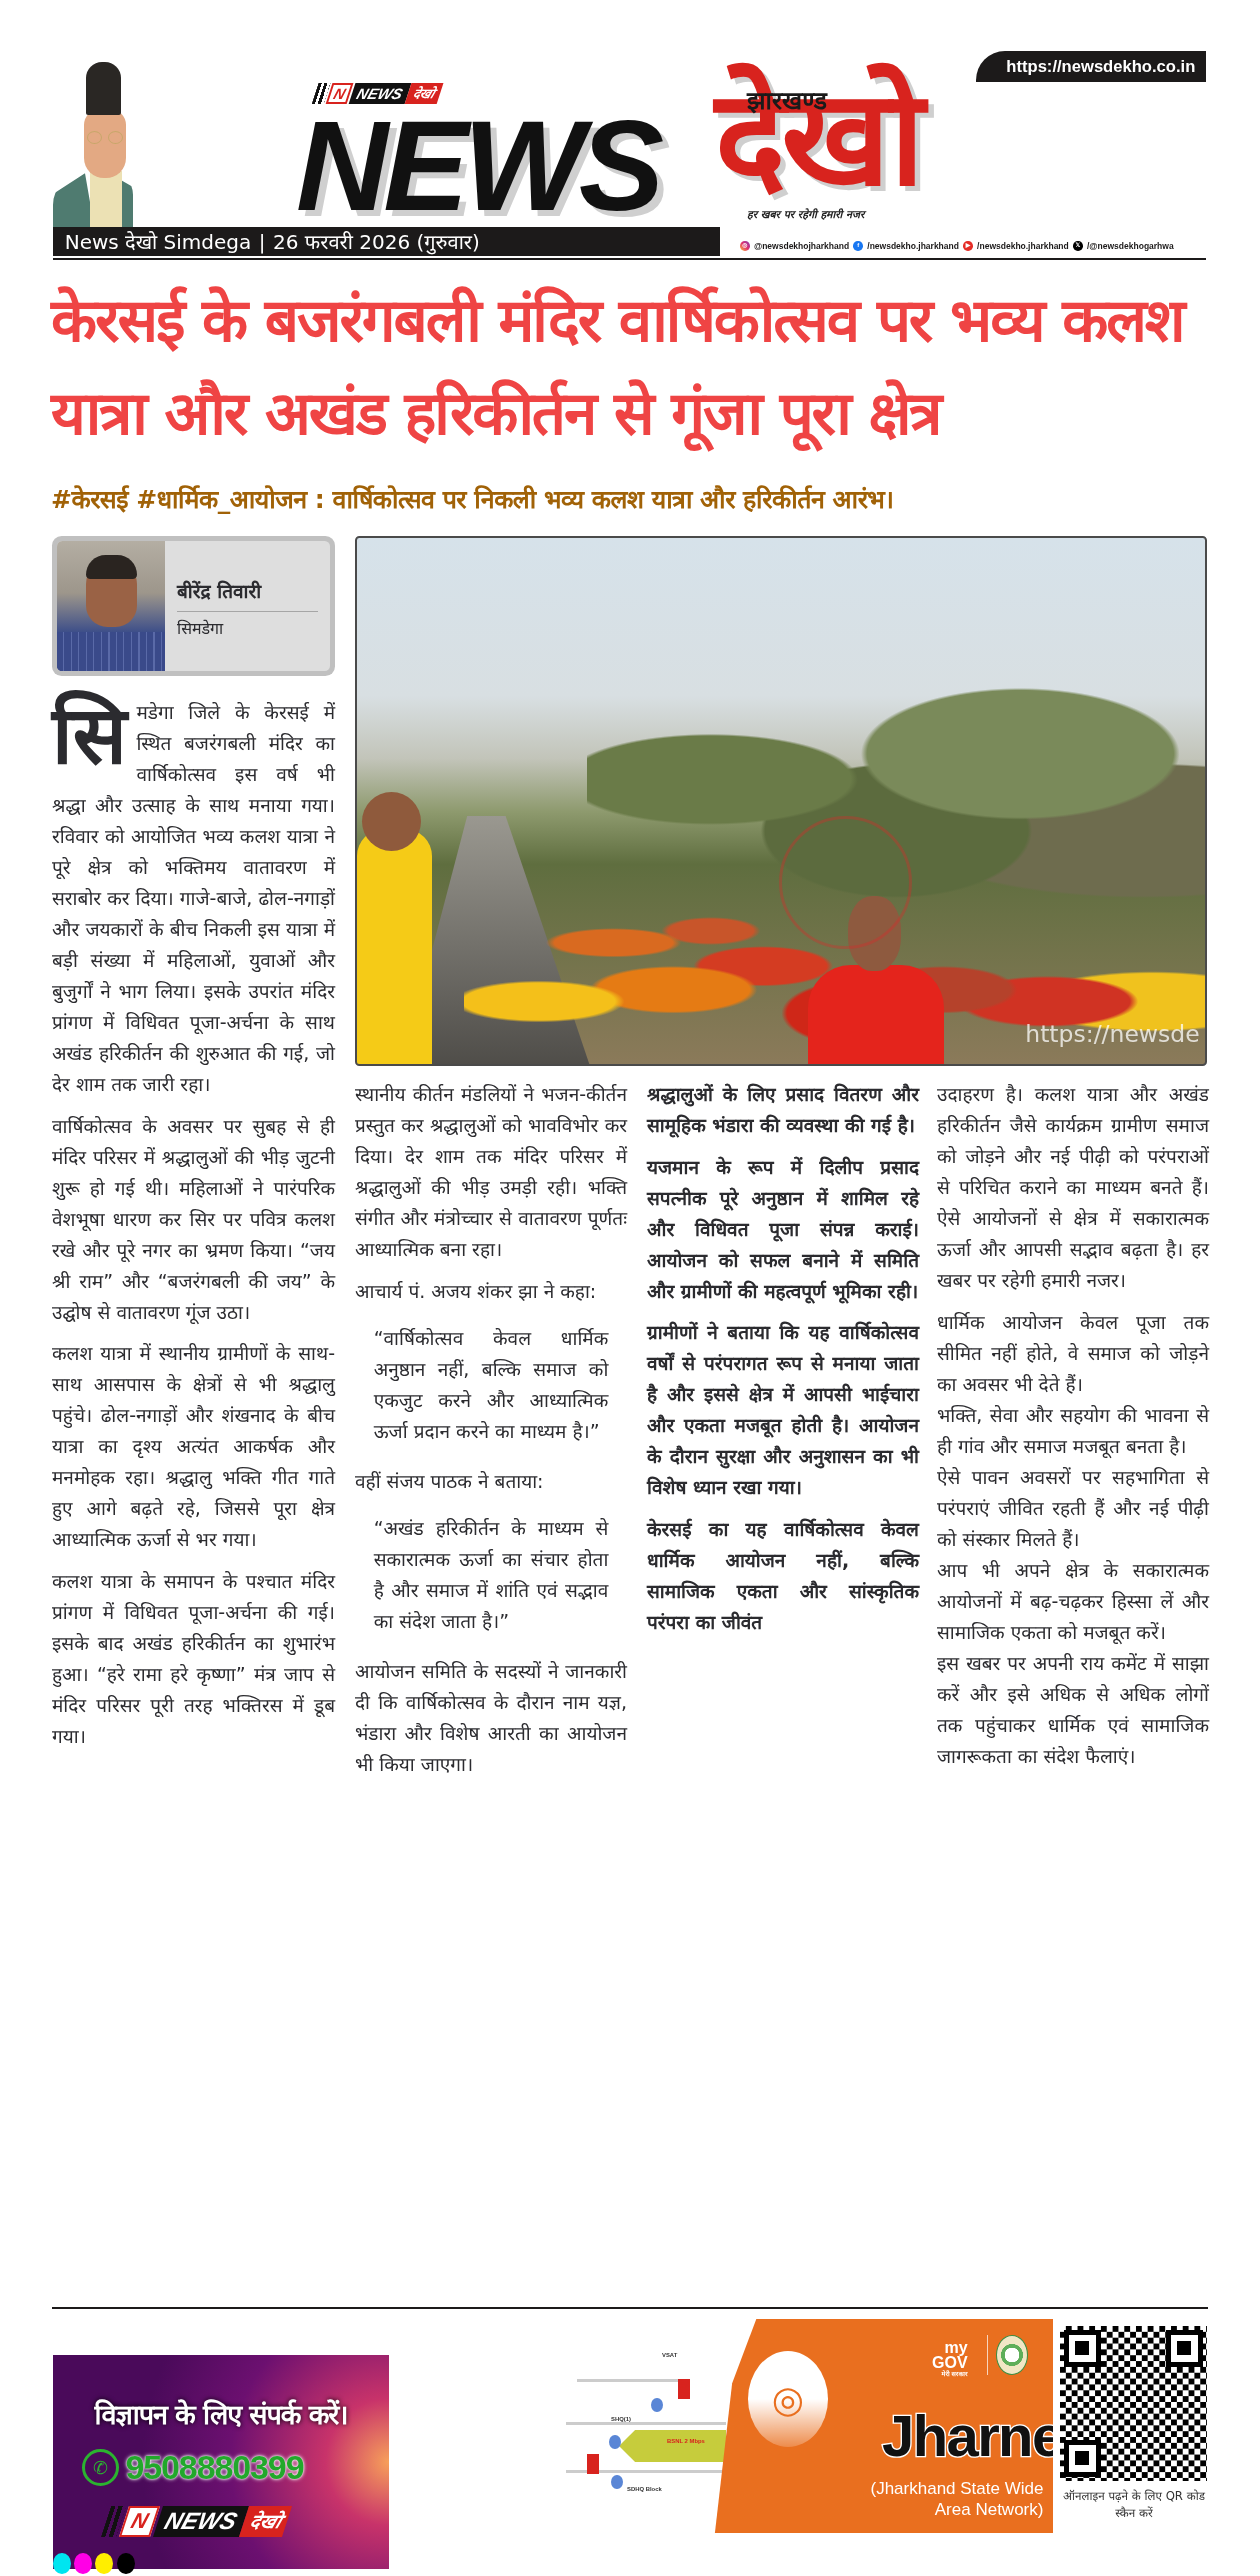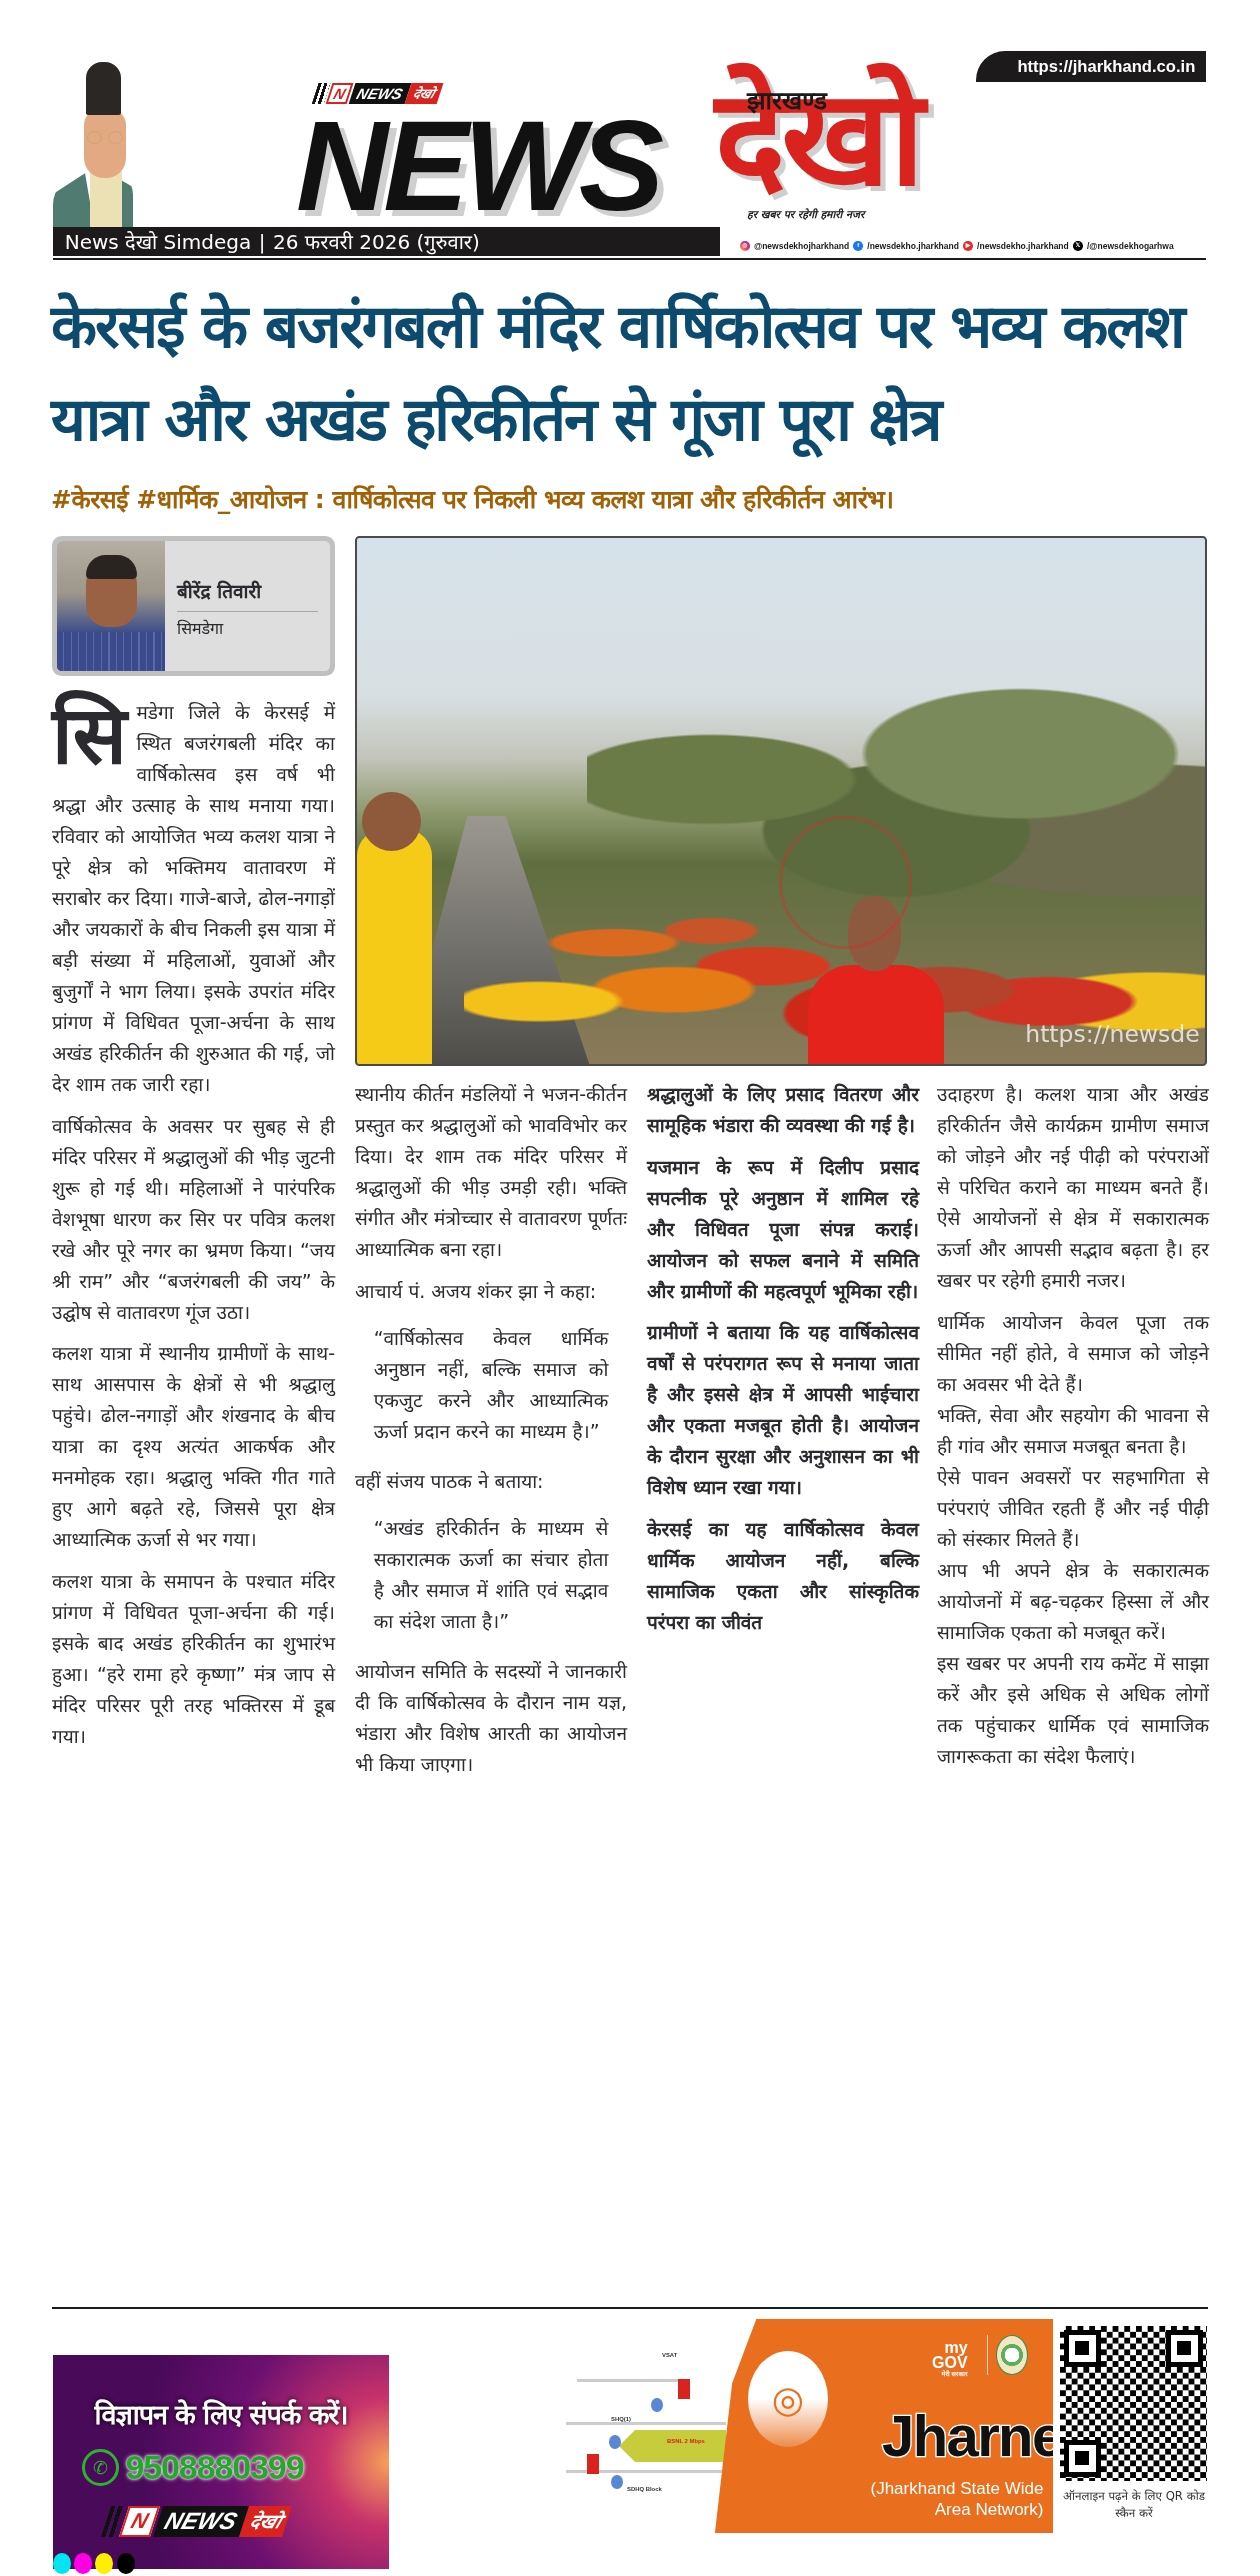--- a/index.html
+++ b/index.html
@@ -35,21 +35,21 @@
 
   .socials { position: absolute; left: 740px; top: 241px; display: flex; align-items: center; gap: 4.3px; font: 700 8.5px "Liberation Sans", sans-serif; color: #1c1a1a; white-space: nowrap; }
   .socials .ico { width: 9.6px; height: 9.6px; border-radius: 50%; display: inline-block; color: #fff; font-size: 5.9px; text-align: center; line-height: 9.6px; }
   .ico-ig { background: linear-gradient(45deg, #f9c03e, #e1306c, #833ab4); }
   .ico-fb { background: #1877f2; }
   .ico-yt { background: #e52d27; }
   .ico-x  { background: #000; }
   .mast-rule { position: absolute; left: 53px; top: 258px; width: 1153px; height: 1.6px; background: #1c1a1a; }
 
   
-  .headline { position: absolute; left: 51px; top: 280px; width: 1164px; font: 700 60px/1.55 "DejaVu Sans", sans-serif; color: #0c4a6e; letter-spacing: -2.1px; }
+  .headline { position: absolute; left: 51px; top: 274px; width: 1164px; font: 700 60px/1.55 "DejaVu Sans", sans-serif; color: #ef4444; letter-spacing: -2.1px; }
   .subhead { position: absolute; left: 51px; top: 481px; width: 1164px; font: 700 25px "DejaVu Sans", sans-serif; color: #a16207; letter-spacing: -0.5px; white-space: nowrap; }
 
   
   .author-card { position: absolute; left: 52px; top: 536px; width: 283px; height: 140px; background: #c0c0c0; border-radius: 9.6px; padding: 5.3px; }
   .author-inner { width: 100%; height: 100%; background: #dedede; border-radius: 5.3px; display: flex; overflow: hidden; }
   .author-photo { width: 108px; height: 100%; background: linear-gradient(180deg, #b4aea3 0%, #9d968b 40%, #3e4f89 70%, #2e3d76 100%); position: relative; }
   .author-photo .head { position: absolute; left: 29px; top: 18.7px; width: 51px; height: 67px; background: #9a6245; border-radius: 24px 24px 21.4px 21.4px; }
   .author-photo .hair { position: absolute; left: 29px; top: 13.3px; width: 51px; height: 24px; background: #2a2420; border-radius: 24px 24px 5.3px 5.3px; }
   .author-photo .body { position: absolute; left: 0; top: 91px; width: 108px; height: 43px; background: repeating-linear-gradient(90deg, #3a4a8a 0 6.4px, #5a6aa8 6.4px 7.5px), #3a4a8a; }
   .author-meta { flex: 1; padding: 37px 11.7px 0 11.7px; }
@@ -149,21 +149,21 @@
     <div class="news">NEWS</div>
     <div class="dekho">देखो</div>
   </div>
 
   <div class="logo-news">NEWS</div>
   <div class="logo-dekho">देखो</div>
   <div class="logo-jharkhand">झारखण्ड</div>
   <div class="logo-tagline">हर खबर पर रहेगी हमारी नजर</div>
 
   <div class="url-pill">
-    <span>https://jharkhand.co.in</span>
+    <span>https://newsdekho.co.in</span>
   </div>
 </div>
 
 <div class="dateline">
   <span>News देखो Simdega</span>
   <span class="sep">|</span>
   <span>26 फरवरी 2026 (गुरुवार)</span>
 </div>
 
 <div class="socials">

